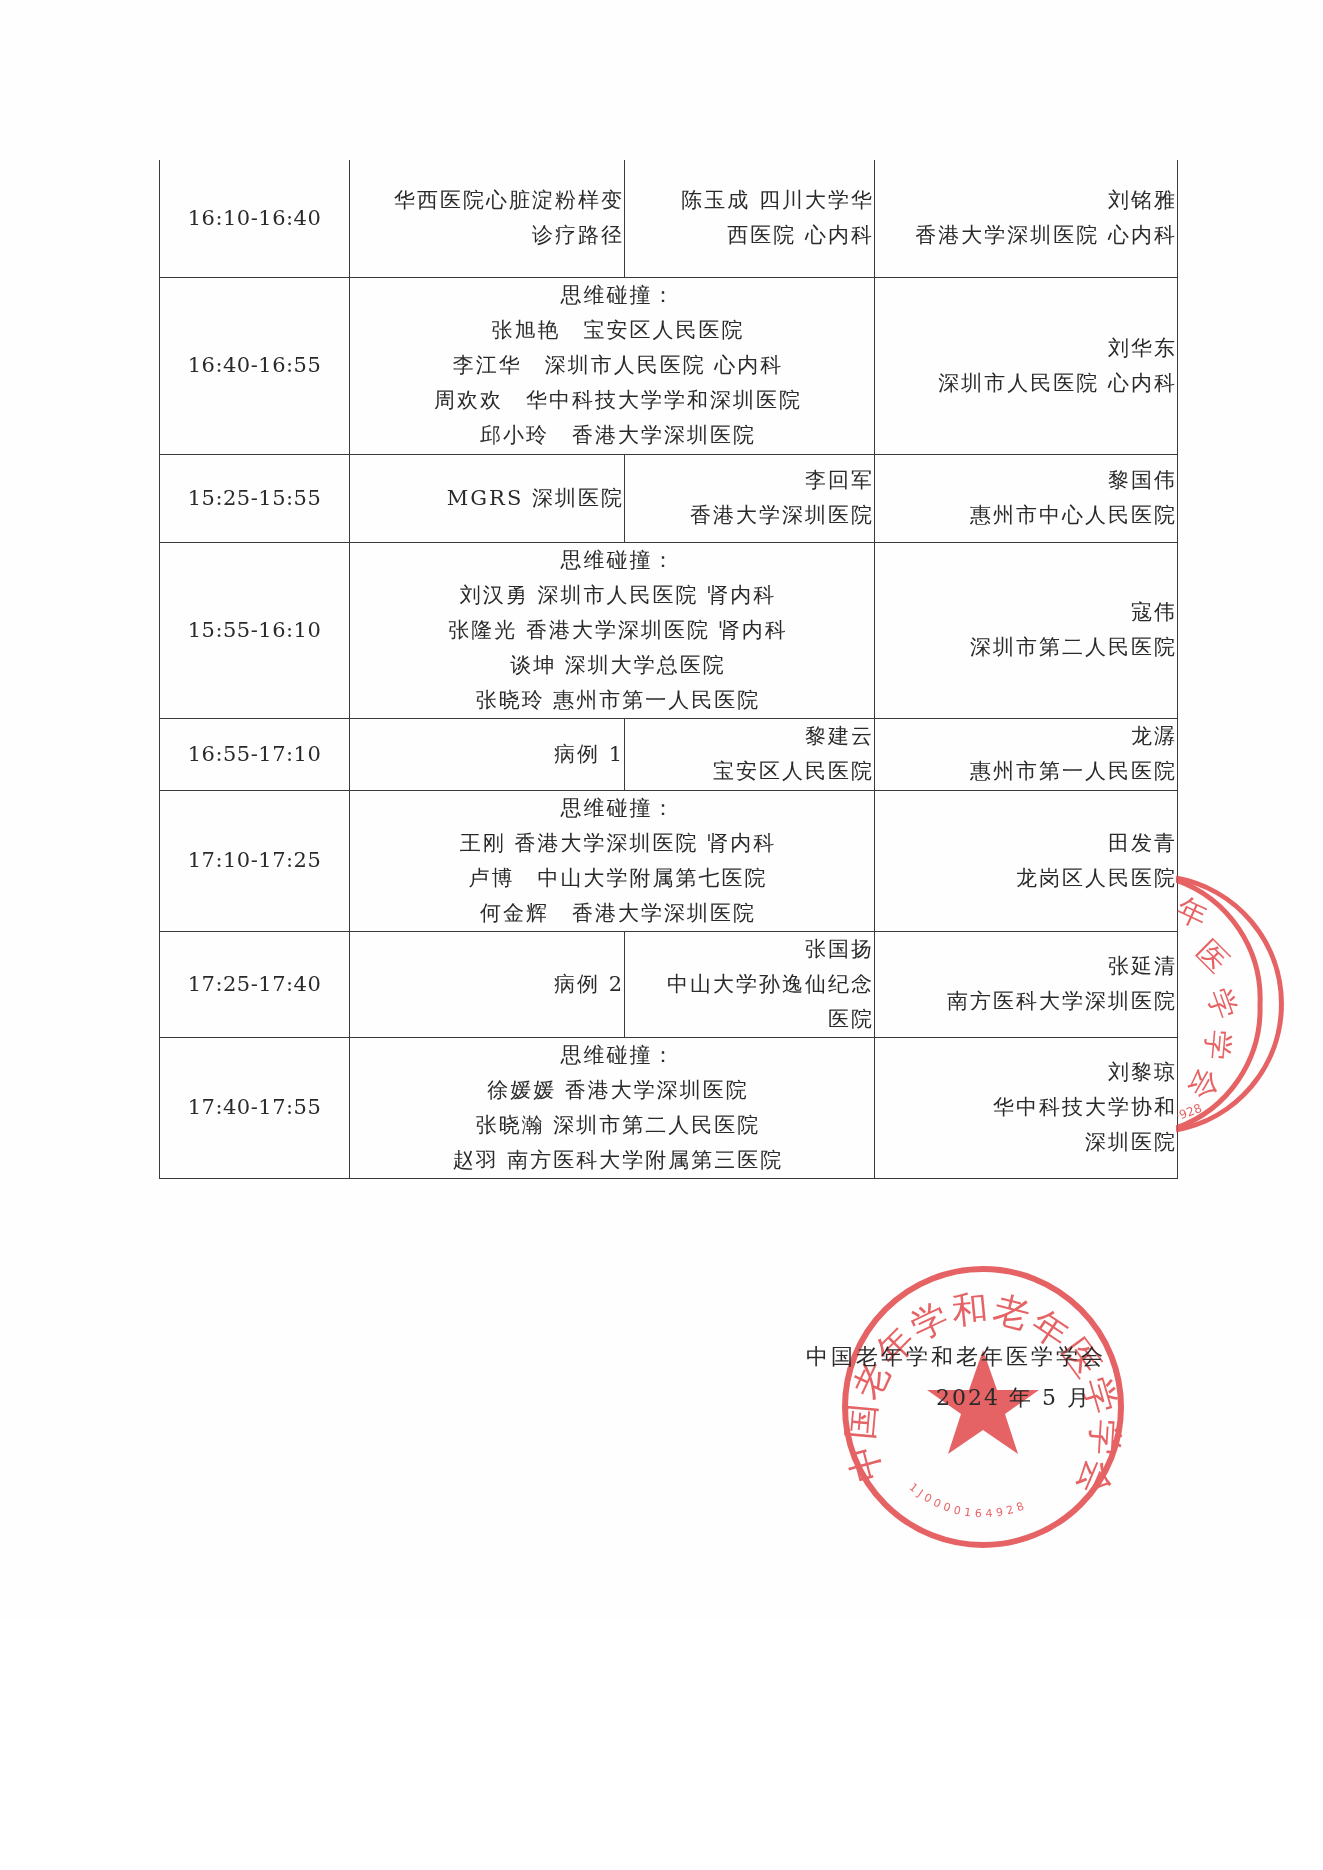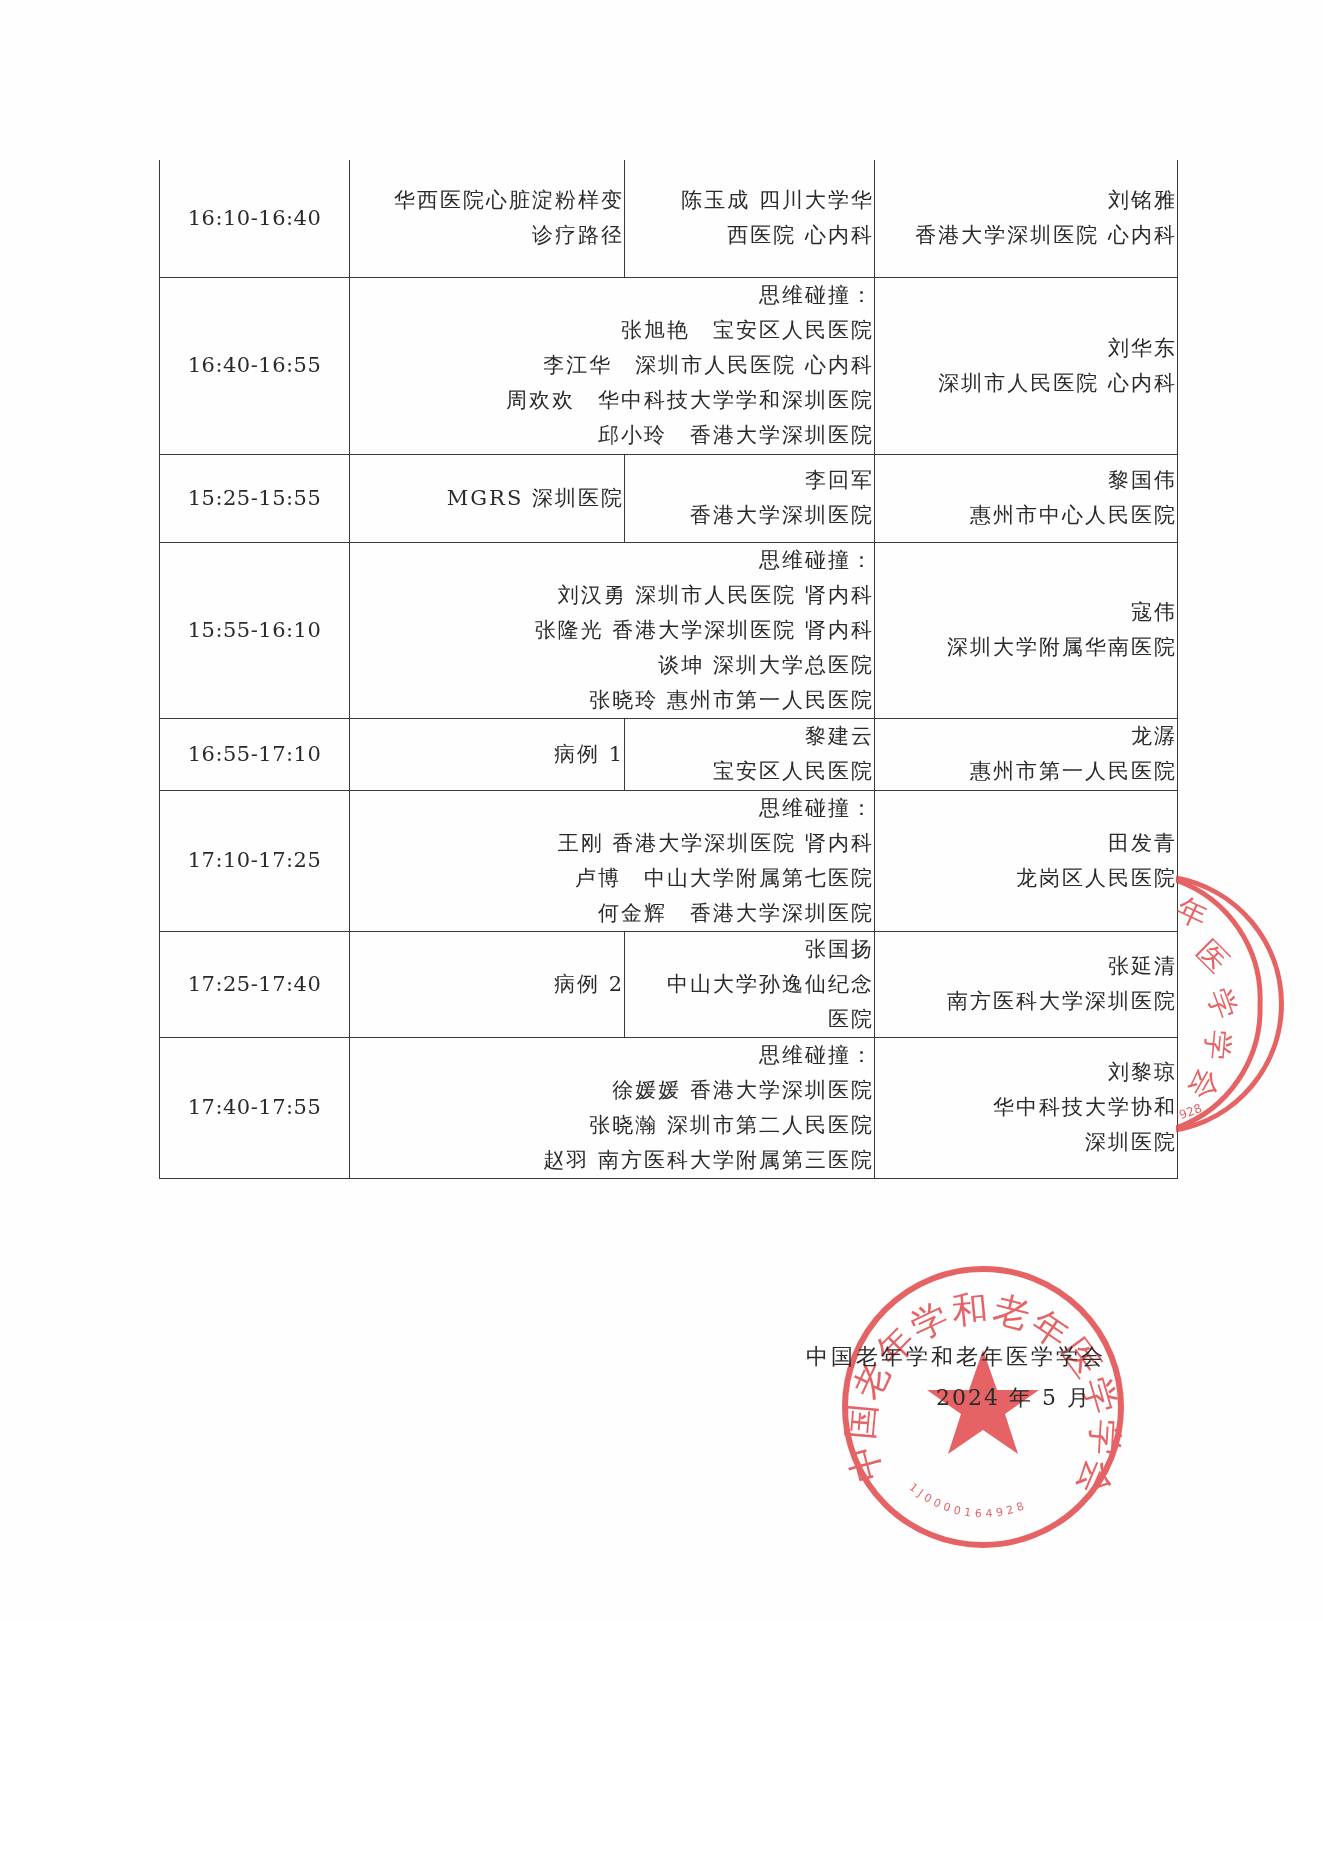--- a/index.html
+++ b/index.html
@@ -43,21 +43,21 @@
     }
     td.time {
       text-align: center;
       letter-spacing: 0.5px;
       font-size: 21px;
     }
     td.center {
       text-align: right;
     }
     td.left {
-      text-align: right;
+      text-align: center;
       padding-left: 12px !important;
     }
     .line {
       display: block;
       white-space: nowrap;
     }
     .footer {
       position: absolute;
       font-size: 22px;
       letter-spacing: 3px;
@@ -135,21 +135,21 @@
         <td class="time">15:55-16:10</td>
         <td class="left" colspan="2">
           <span class="line">思维碰撞：</span>
           <span class="line">刘汉勇 深圳市人民医院 肾内科</span>
           <span class="line">张隆光 香港大学深圳医院 肾内科</span>
           <span class="line">谈坤 深圳大学总医院</span>
           <span class="line">张晓玲 惠州市第一人民医院</span>
         </td>
         <td class="center">
           <span class="line">寇伟</span>
-          <span class="line">深圳大学附属华南医院</span>
+          <span class="line">深圳市第二人民医院</span>
         </td>
       </tr>
 
       <tr style="height:72px">
         <td class="time">16:55-17:10</td>
         <td class="center">
           <span class="line">病例 1</span>
         </td>
         <td class="center">
           <span class="line">黎建云</span>

